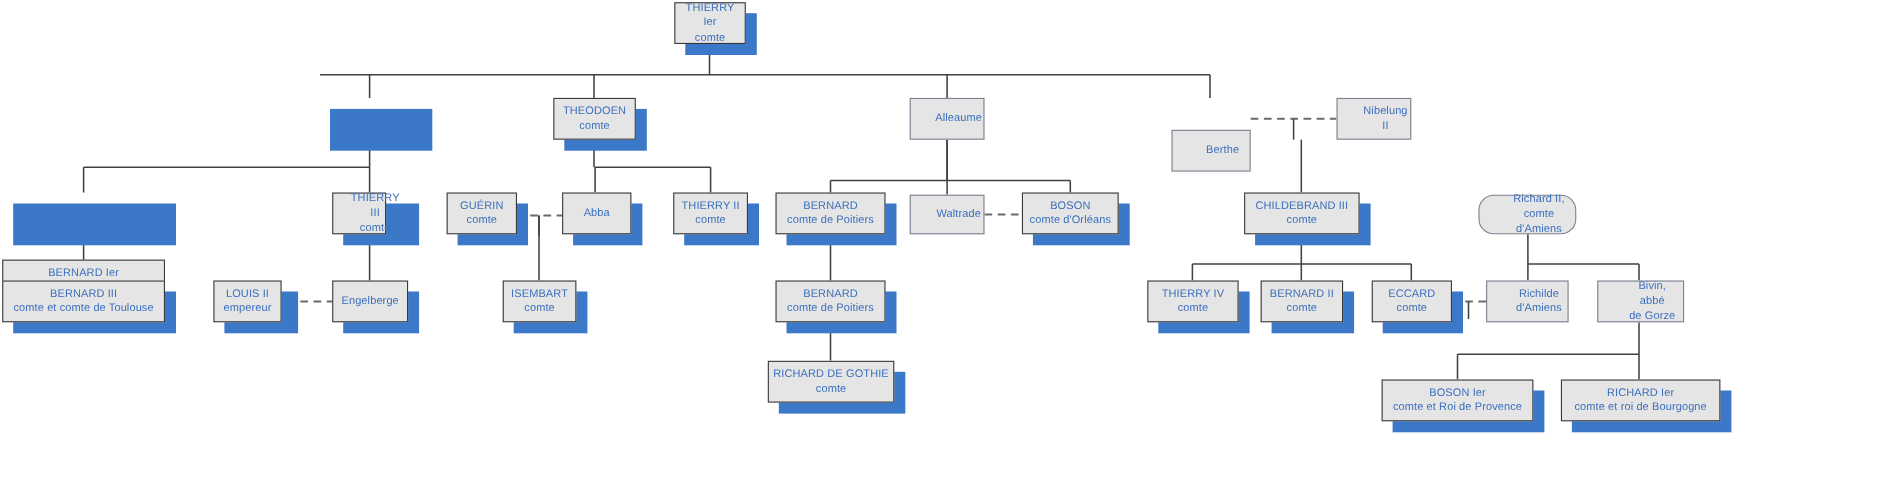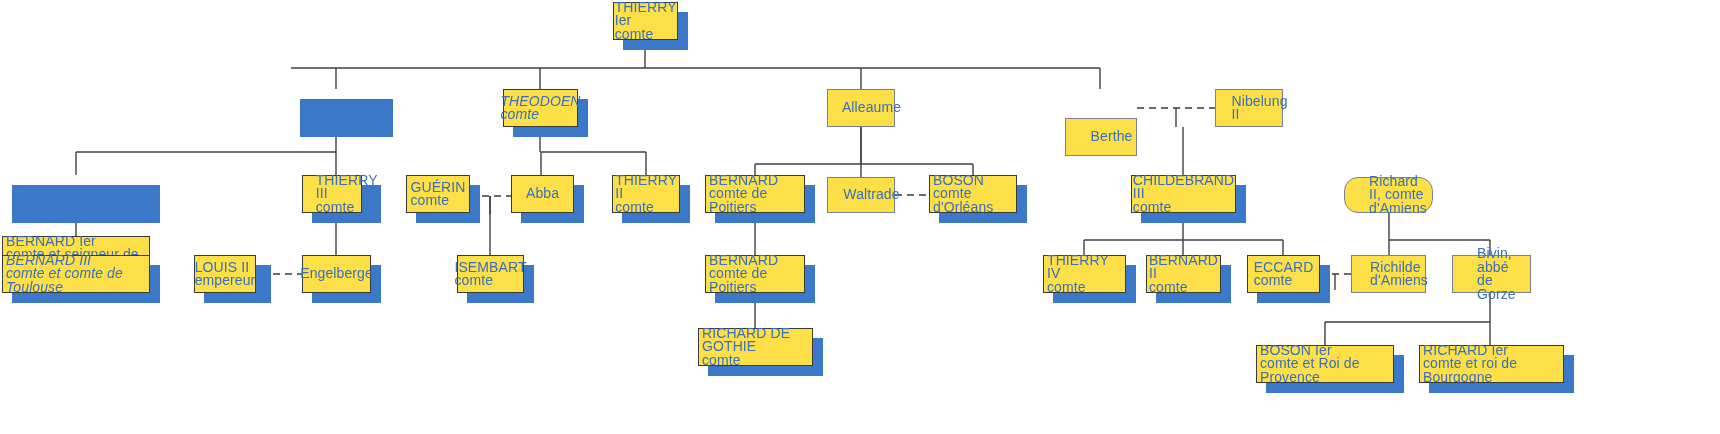--- a/index.html
+++ b/index.html
@@ -22,24 +22,25 @@
     height: 434px;
   }
   #edge-layer { z-index: 1; }
   #node-layer { z-index: 2; }
   .node {
     position: absolute;
     box-sizing: border-box;
     display: flex;
     align-items: center;
     justify-content: center;
+    text-align: center;
     color: #3b6fbd;
-    font-size: 14px;
+    font-size: 10px;
     line-height: 13.5px;
-    background: #fde047;
+    background: #e5e5e5;
     border: 1.6px solid #3a3a3a;
     padding: 0 3px;
     white-space: pre-line;
     letter-spacing: 0.1px;
   }
   .node.plain {
     border: 1.3px solid #7a8290;
     padding-left: 24px;
   }
   .shadow {
@@ -83,30 +84,30 @@
         <path d="M1335,274 L1335,290"></path>
       </g>
   </svg>
 
   <div id="node-layer">
       <div class="shadow" style="left: 623px; top: 12px; width: 65px; height: 38px;"></div>
       <div class="node" style="left: 613px; top: 2px; width: 65px; height: 38px;">THIERRY Ier
 comte</div>
       <div class="shadow" style="left: 300px; top: 99px; width: 93px; height: 38px;"></div>
       <div class="shadow" style="left: 513px; top: 99px; width: 75px; height: 38px;"></div>
-      <div class="node" style="left: 503px; top: 89px; width: 75px; height: 38px; font-style: italic;">THEODOEN
+      <div class="node" style="left: 503px; top: 89px; width: 75px; height: 38px;">THEODOEN
 comte</div>
       <div class="node plain" style="left: 827px; top: 89px; width: 68px; height: 38px;">Alleaume</div>
       <div class="node plain" style="left: 1065px; top: 89px; width: 72px; height: 38px; margin-top: 29px;">Berthe</div>
       <div class="node plain" style="left: 1215px; top: 89px; width: 68px; height: 38px;">Nibelung II</div>
       <div class="shadow" style="left: 12px; top: 185px; width: 148px; height: 38px;"></div>
       <div class="node" style="left: 2px; top: 188px; width: 148px; height: 38px; margin-top: 48px;">BERNARD Ier
 comte et seigneur de Toulouse</div>
       <div class="shadow" style="left: 312px; top: 185px; width: 69px; height: 38px;"></div>
-      <div class="node" style="left: 302px; top: 175px; width: 60px; height: 38px; padding-left: 32px;">THIERRY III
+      <div class="node" style="left: 302px; top: 175px; width: 49px; height: 38px; padding-left: 32px;">THIERRY III
 comte</div>
       <div class="shadow" style="left: 416px; top: 185px; width: 64px; height: 38px;"></div>
       <div class="node" style="left: 406px; top: 175px; width: 64px; height: 38px;">GUÉRIN
 comte</div>
       <div class="shadow" style="left: 521px; top: 185px; width: 63px; height: 38px;"></div>
       <div class="node" style="left: 511px; top: 175px; width: 63px; height: 38px;">Abba</div>
       <div class="shadow" style="left: 622px; top: 185px; width: 68px; height: 38px;"></div>
       <div class="node" style="left: 612px; top: 175px; width: 68px; height: 38px;">THIERRY II
 comte</div>
       <div class="shadow" style="left: 715px; top: 185px; width: 100px; height: 38px;"></div>
@@ -115,21 +116,21 @@
       <div class="node plain" style="left: 827px; top: 177px; width: 68px; height: 36px;">Waltrade</div>
       <div class="shadow" style="left: 939px; top: 185px; width: 88px; height: 38px;"></div>
       <div class="node" style="left: 929px; top: 175px; width: 88px; height: 38px;">BOSON
 comte d'Orléans</div>
       <div class="shadow" style="left: 1141px; top: 185px; width: 105px; height: 38px;"></div>
       <div class="node" style="left: 1131px; top: 175px; width: 105px; height: 38px;">CHILDEBRAND III
 comte</div>
       <div class="node plain" style="left: 1344px; top: 177px; width: 89px; height: 36px; border-radius: 14px;">Richard II, comte
 d'Amiens</div>
       <div class="shadow" style="left: 12px; top: 265px; width: 148px; height: 38px;"></div>
-      <div class="node" style="left: 2px; top: 255px; width: 148px; height: 38px; font-style: italic;">BERNARD III
+      <div class="node" style="left: 2px; top: 255px; width: 148px; height: 38px;">BERNARD III
 comte et comte de Toulouse</div>
       <div class="shadow" style="left: 204px; top: 265px; width: 67px; height: 38px;"></div>
       <div class="node" style="left: 194px; top: 255px; width: 62px; height: 38px;">LOUIS II
 empereur</div>
       <div class="shadow" style="left: 312px; top: 265px; width: 69px; height: 38px;"></div>
       <div class="node" style="left: 302px; top: 255px; width: 69px; height: 38px;">Engelberge</div>
       <div class="shadow" style="left: 467px; top: 265px; width: 67px; height: 38px;"></div>
       <div class="node" style="left: 457px; top: 255px; width: 67px; height: 38px;">ISEMBART
 comte</div>
       <div class="shadow" style="left: 715px; top: 265px; width: 100px; height: 38px;"></div>

